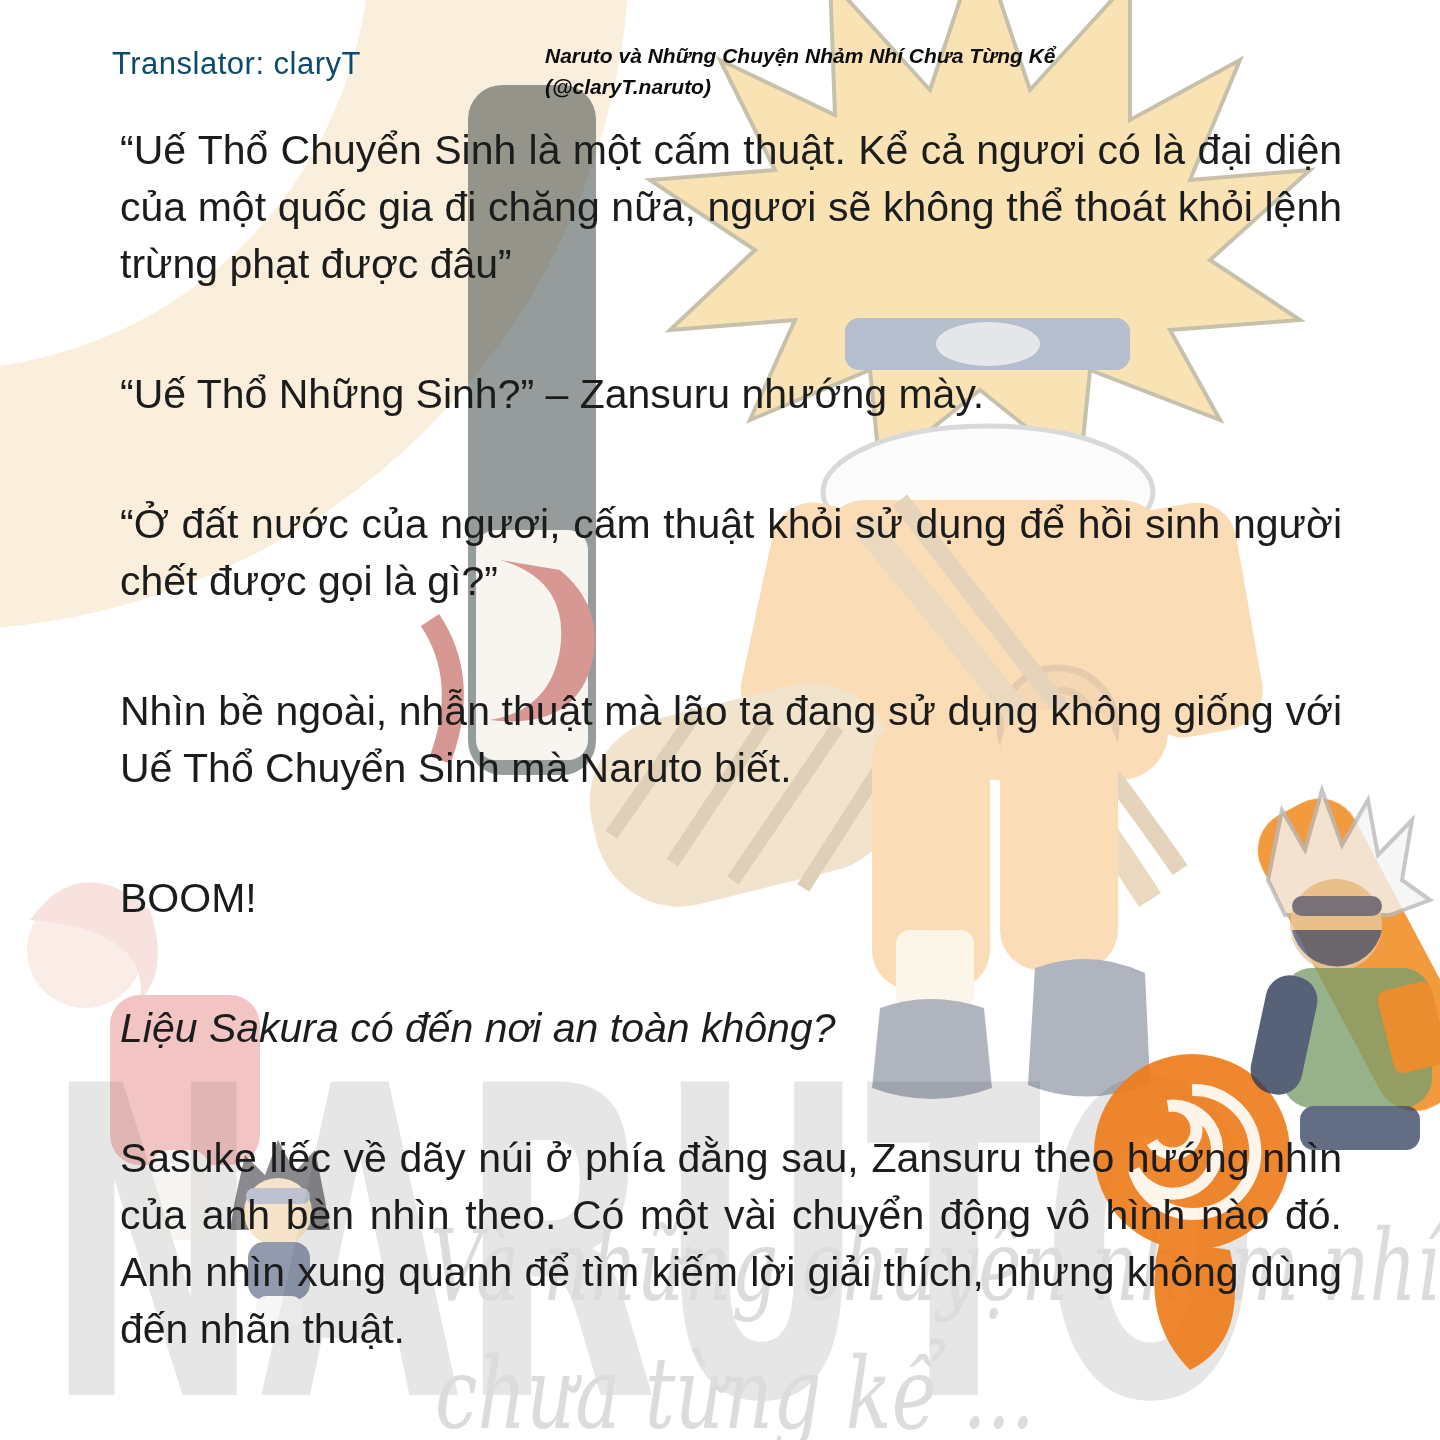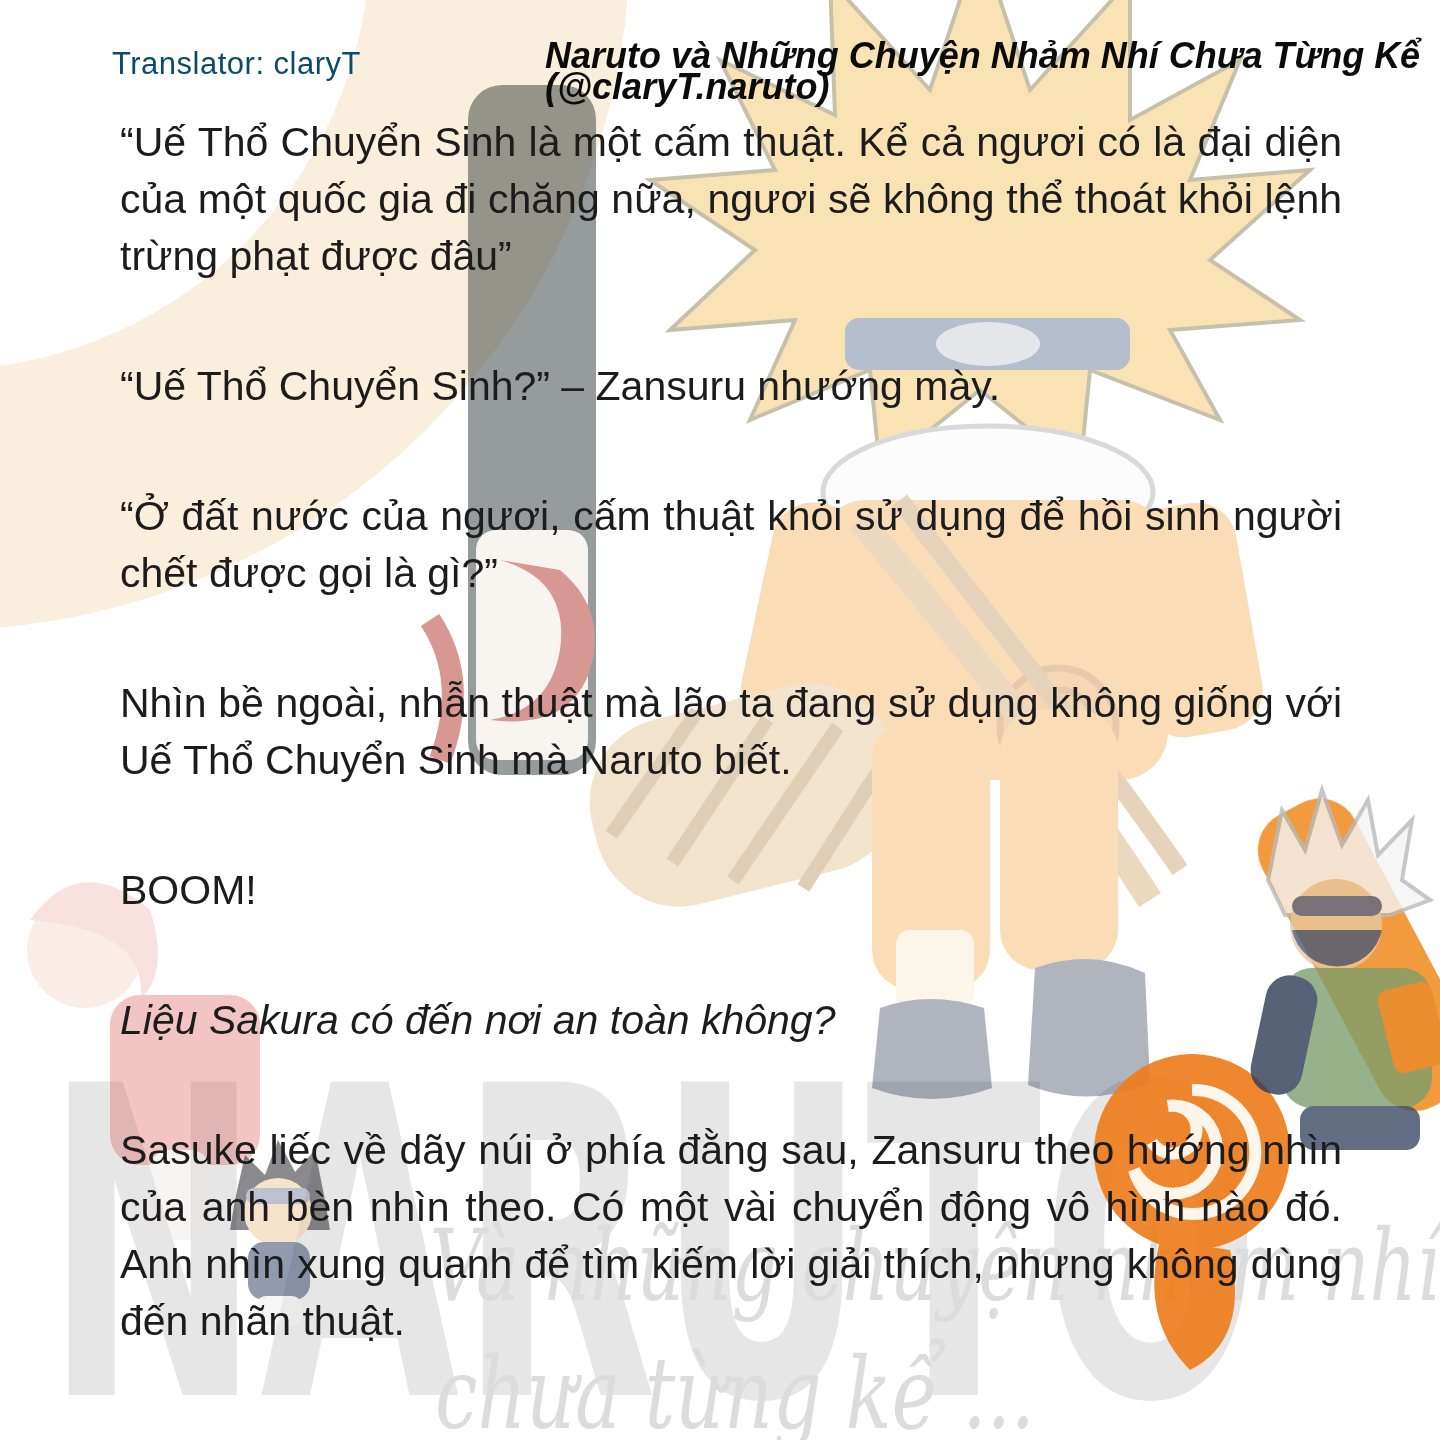--- a/index.html
+++ b/index.html
@@ -7,25 +7,25 @@
        font-family:"Liberation Sans",sans-serif;}
   .page{position:relative;width:1440px;height:1440px;background:#ffffff;overflow:hidden;}
 
   
   .bg-svg{position:absolute;left:0;top:0;width:1440px;height:1440px;pointer-events:none;}
 
   
   .translator{position:absolute;left:112px;top:46px;font-size:31px;color:#0c4a6e;
               letter-spacing:.5px;white-space:nowrap;}
   .title-block{position:absolute;left:545px;top:40px;font-weight:bold;font-style:italic;
-               font-size:36px;line-height:31px;color:#0b0b0b;white-space:nowrap;}
+               font-size:21px;line-height:31px;color:#0b0b0b;white-space:nowrap;}
 
   
   .content{position:absolute;left:120px;top:114px;width:1222px;color:#1c1c1c;}
-  .para{margin:0 0 73px 0;font-size:41px;line-height:57px;text-align:justify;
+  .para{margin:8px 0 73px 0;font-size:41px;line-height:57px;text-align:justify;
         text-justify:inter-word;}
   .para.single{text-align:left;}
   .para.italic{font-style:italic;text-align:left;}
 
   
   .script-wm{font-family:"DejaVu Serif",serif;font-style:italic;}
 </style>
 </head>
 <body>
 
@@ -123,21 +123,21 @@
 
   <div class="translator">Translator: claryT</div>
 
   <div class="title-block">
     <div>Naruto và Những Chuyện Nhảm Nhí Chưa Từng Kể</div>
     <div>(@claryT.naruto)</div>
   </div>
 
   <main class="content">
     <p class="para">“Uế Thổ Chuyển Sinh là một cấm thuật. Kể cả ngươi có là đại diện của một quốc gia đi chăng nữa, ngươi sẽ không thể thoát khỏi lệnh trừng phạt được đâu”</p>
-    <p class="para single">“Uế Thổ Chuyển Sinh?” – Zansuru nhướng mày.</p>
+    <p class="para single">“Uế Thổ Những Sinh?” – Zansuru nhướng mày.</p>
     <p class="para">“Ở đất nước của ngươi, cấm thuật khỏi sử dụng để hồi sinh người chết được gọi là gì?”</p>
     <p class="para">Nhìn bề ngoài, nhẫn thuật mà lão ta đang sử dụng không giống với Uế Thổ Chuyển Sinh mà Naruto biết.</p>
     <p class="para single">BOOM!</p>
     <p class="para italic">Liệu Sakura có đến nơi an toàn không?</p>
     <p class="para">Sasuke liếc về dãy núi ở phía đằng sau, Zansuru theo hướng nhìn của anh bèn nhìn theo. Có một vài chuyển động vô hình nào đó. Anh nhìn xung quanh để tìm kiếm lời giải thích, nhưng không dùng đến nhãn thuật.</p>
   </main>
 
 </div>
 
 </body></html>

